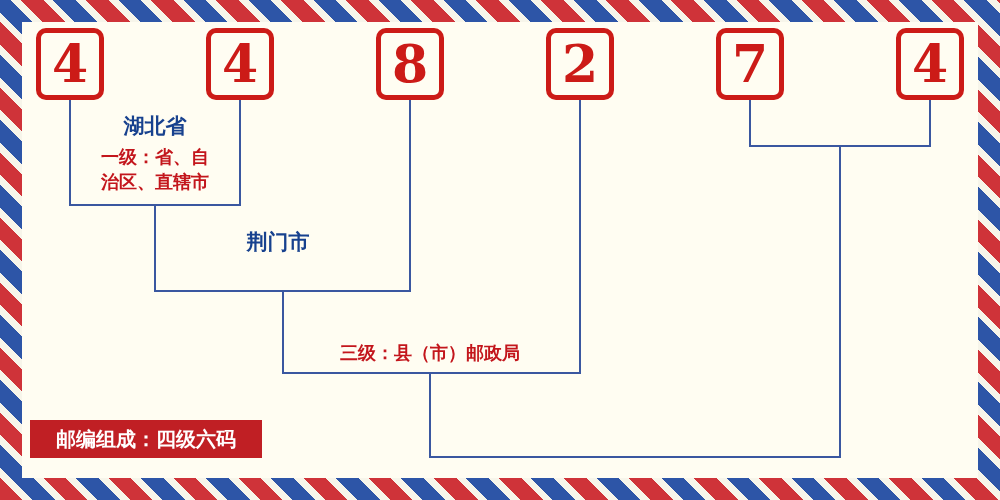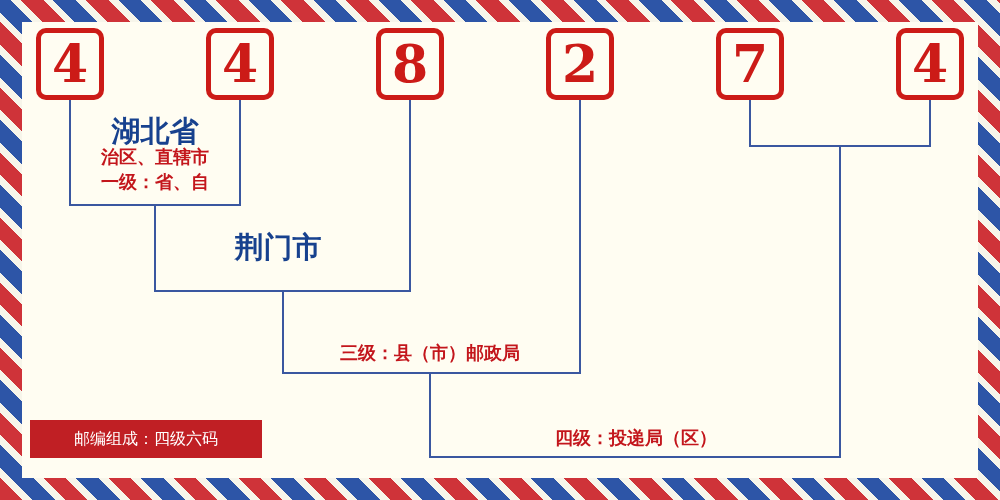--- a/index.html
+++ b/index.html
@@ -30,35 +30,35 @@
   .l-v3{left:579px;top:100px;width:2px;height:274px}
   .l-h3{left:282px;top:372px;width:299px;height:2px}
   .l-v4s{left:429px;top:372px;width:2px;height:86px}
   .l-h4{left:429px;top:456px;width:412px;height:2px}
   .l-v5a{left:749px;top:100px;width:2px;height:47px}
   .l-v5b{left:929px;top:100px;width:2px;height:47px}
   .l-h5{left:749px;top:145px;width:182px;height:2px}
   .l-v4r{left:839px;top:145px;width:2px;height:313px}
 
   
-  .lbl-place{position:absolute;color:#17418e;font-weight:bold;font-size:29px;text-align:center;}
+  .lbl-place{position:absolute;color:#17418e;font-weight:bold;font-size:21px;text-align:center;}
   .lbl-desc{position:absolute;color:#c3161c;font-weight:bold;font-size:18px;text-align:center;}
   .p1{left:70px;top:112px;width:170px}
   .d1{left:60px;top:144px;width:190px;line-height:25px}
   .p2{left:183px;top:228px;width:190px}
   .d2{left:188px;top:257px;width:190px}
   .p3{left:330px;top:311px;width:200px}
   .d3{left:300px;top:341px;width:260px}
   .p4{left:516px;top:394px;width:240px}
   .d4{left:516px;top:426px;width:240px}
   .p5{left:760px;top:106px;width:160px}
 
   
   .badge{position:absolute;left:30px;top:420px;width:232px;height:38px;line-height:38px;
-    background:#c01f24;color:#ffffff;font-size:16px;font-weight:normal;text-align:center;}
+    background:#c01f24;color:#ffffff;font-size:20px;font-weight:bold;text-align:center;}
 </style>
 </head>
 <body>
 
 <div class="stage">
 
   <div class="stripe-frame"></div>
   <div class="inner-bg"></div>
 
   <div class="digit-box box1">
@@ -91,26 +91,25 @@
   <div class="line l-h3"></div>
   <div class="line l-v4s"></div>
   <div class="line l-h4"></div>
   <div class="line l-v5a"></div>
   <div class="line l-v5b"></div>
   <div class="line l-h5"></div>
   <div class="line l-v4r"></div>
 
   <div class="lbl-place p1">湖北省</div>
   <div class="lbl-desc d1">
+    <div>一级：省、自</div>
     <div>治区、直辖市</div>
-    <div>一级：省、自</div>
   </div>
 
   <div class="lbl-place p2">荆门市</div>
 
   <div class="lbl-desc d3">三级：县（市）邮政局</div>
 
-  <div class="lbl-desc d4">四级：投递局（区）</div>
 
 
   <div class="badge">邮编组成：四级六码</div>
 
 </div>
 
 </body></html>

